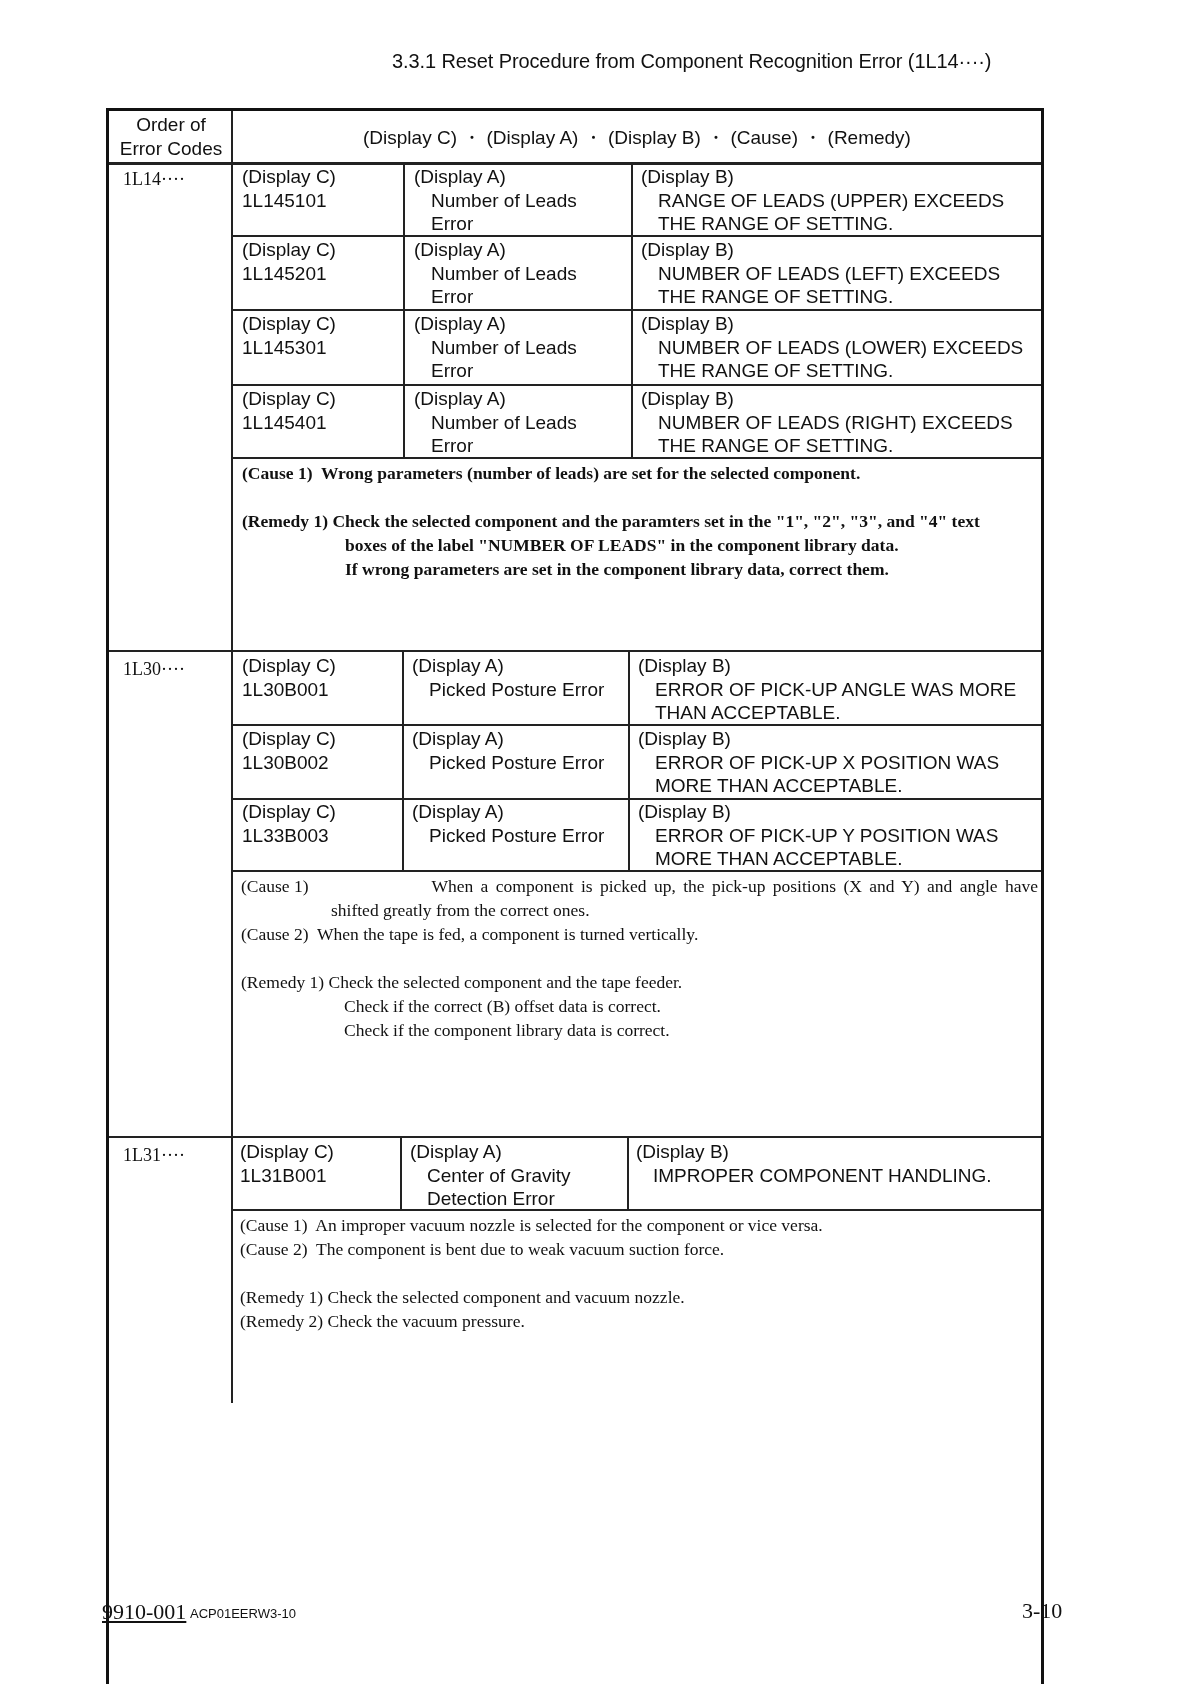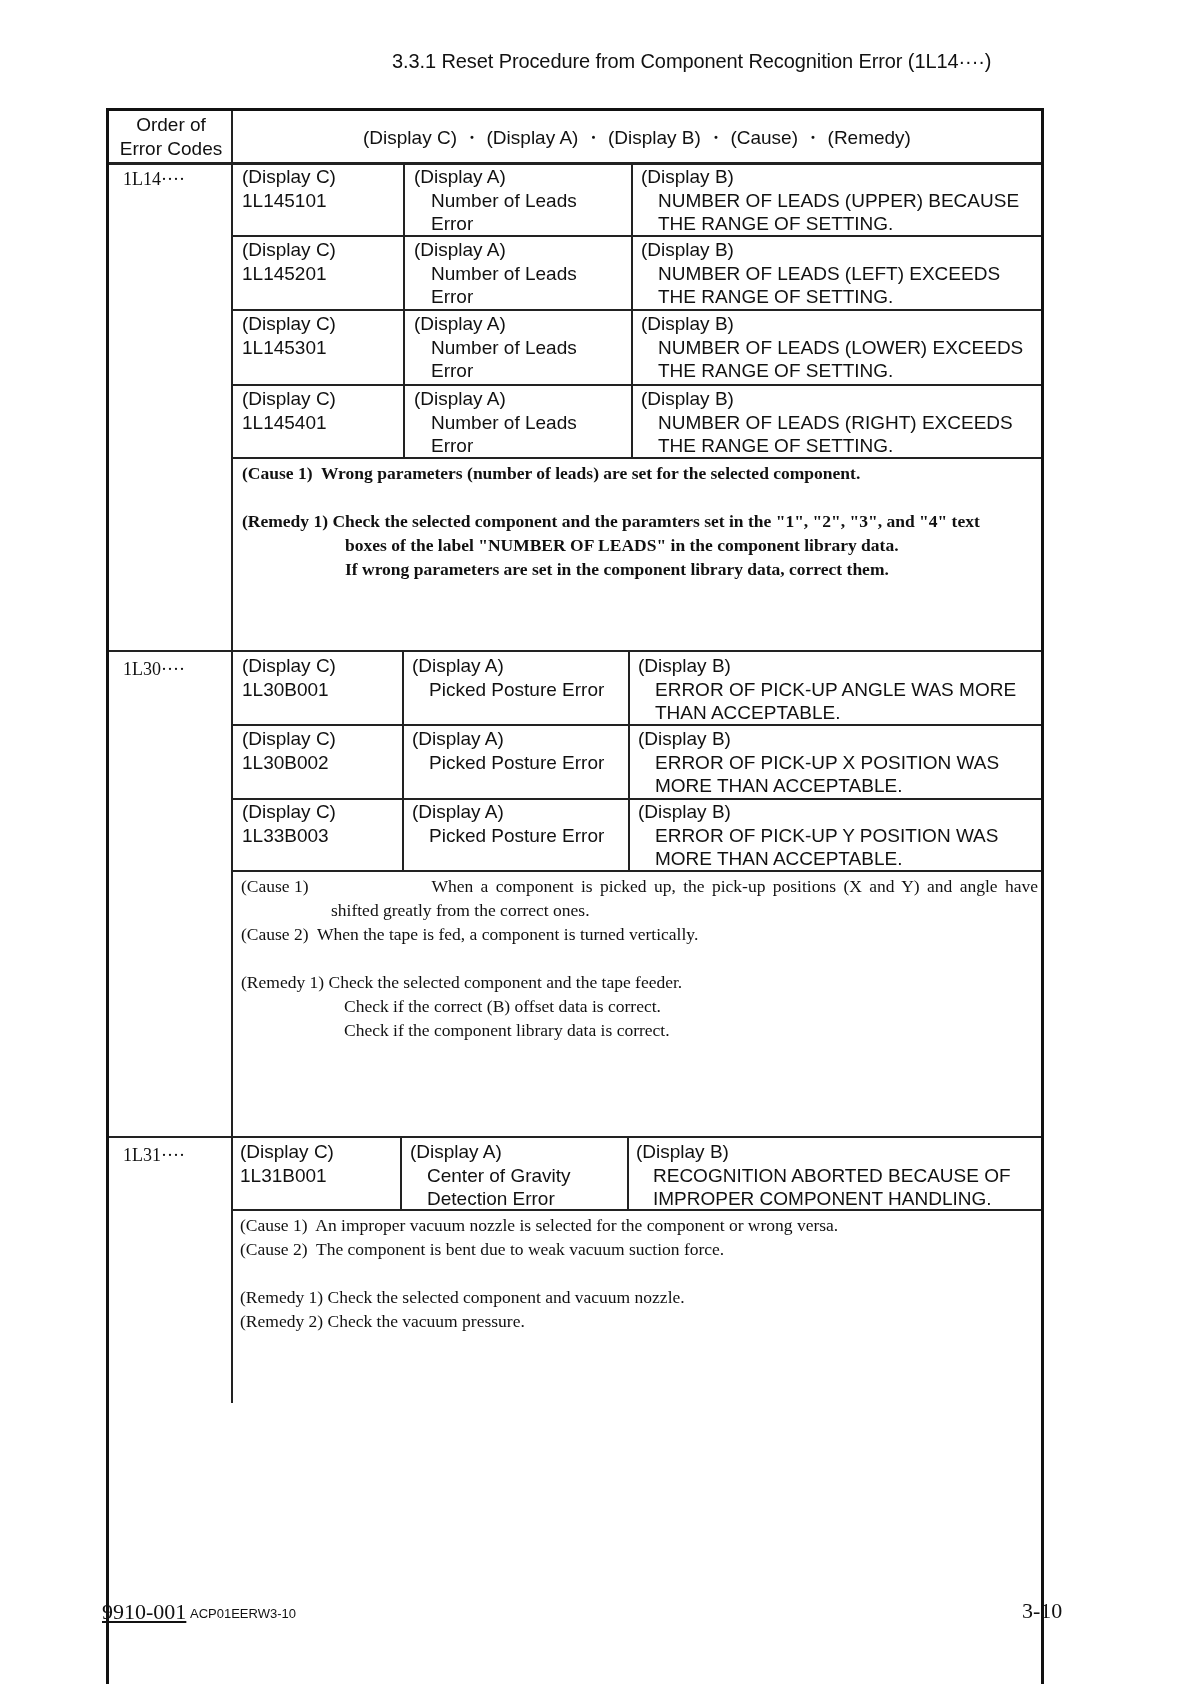--- a/index.html
+++ b/index.html
@@ -65,21 +65,21 @@
     <div>(Display C)</div>
     <div>1L145101</div>
   </div>
   <div class="cell sans" style="left:305px; top:54px;">
     <div>(Display A)</div>
     <div class="indent">Number of Leads</div>
     <div class="indent">Error</div>
   </div>
   <div class="cell sans" style="left:532px; top:54px;">
     <div>(Display B)</div>
-    <div class="indent">NUMBER OF LEADS (UPPER) BECAUSE</div>
+    <div class="indent">RANGE OF LEADS (UPPER) EXCEEDS</div>
     <div class="indent">THE RANGE OF SETTING.</div>
   </div>
 
   <div class="cell sans" style="left:133px; top:127px;">
     <div>(Display C)</div>
     <div>1L145201</div>
   </div>
   <div class="cell sans" style="left:305px; top:127px;">
     <div>(Display A)</div>
     <div class="indent">Number of Leads</div>
@@ -216,28 +216,27 @@
     <div>(Display C)</div>
     <div>1L31B001</div>
   </div>
   <div class="cell sans" style="left:301px; top:1029px;">
     <div>(Display A)</div>
     <div class="indent">Center of Gravity</div>
     <div class="indent">Detection Error</div>
   </div>
   <div class="cell sans" style="left:527px; top:1029px;">
     <div>(Display B)</div>
-    <div class="indent">RECOGNITION ABORTED BECAUSE OF</div>
     <div class="indent">IMPROPER COMPONENT HANDLING.</div>
   </div>
 
   <div class="txt serif" style="left:131px; top:1102px;">
     <div>
       <span>(Cause 1)</span>&nbsp;
-      <span>An improper vacuum nozzle is selected for the component or wrong versa.</span>
+      <span>An improper vacuum nozzle is selected for the component or vice versa.</span>
     </div>
     <div>
       <span>(Cause 2)</span>&nbsp;
       <span>The component is bent due to weak vacuum suction force.</span>
     </div>
     <div style="height:24px;"></div>
     <div>
       <span>(Remedy 1)</span>
       <span>Check the selected component and vacuum nozzle.</span>
     </div>

